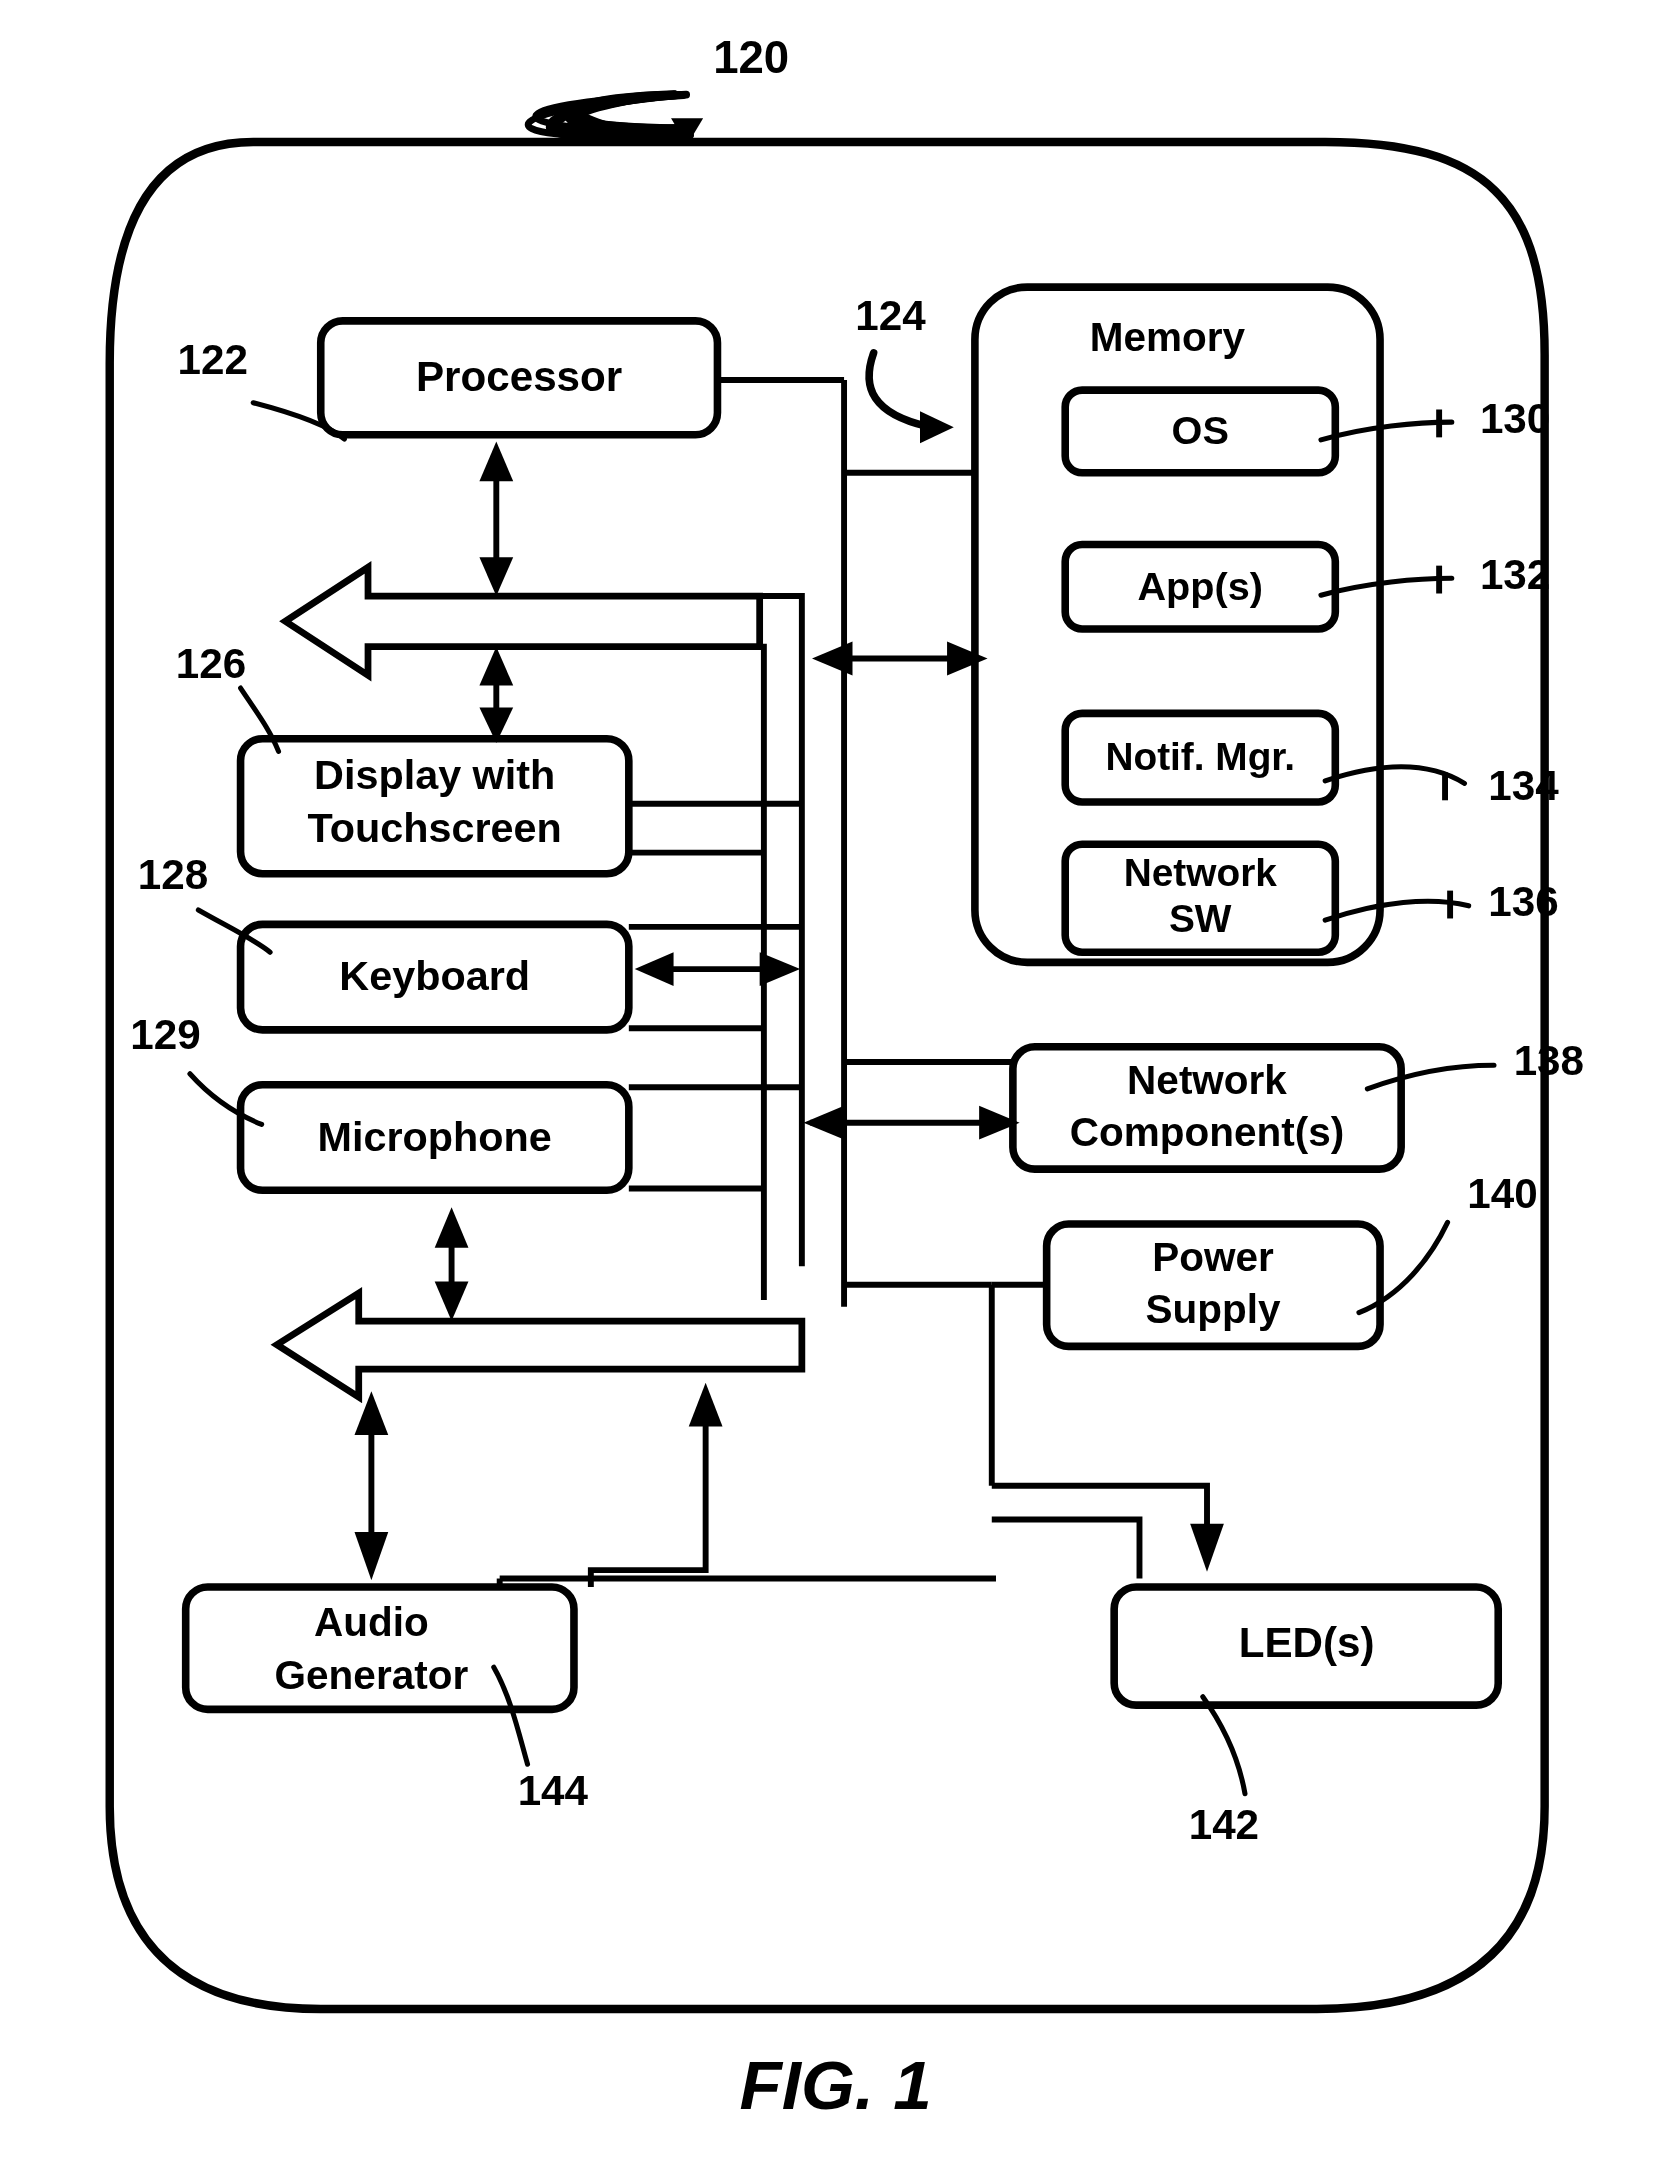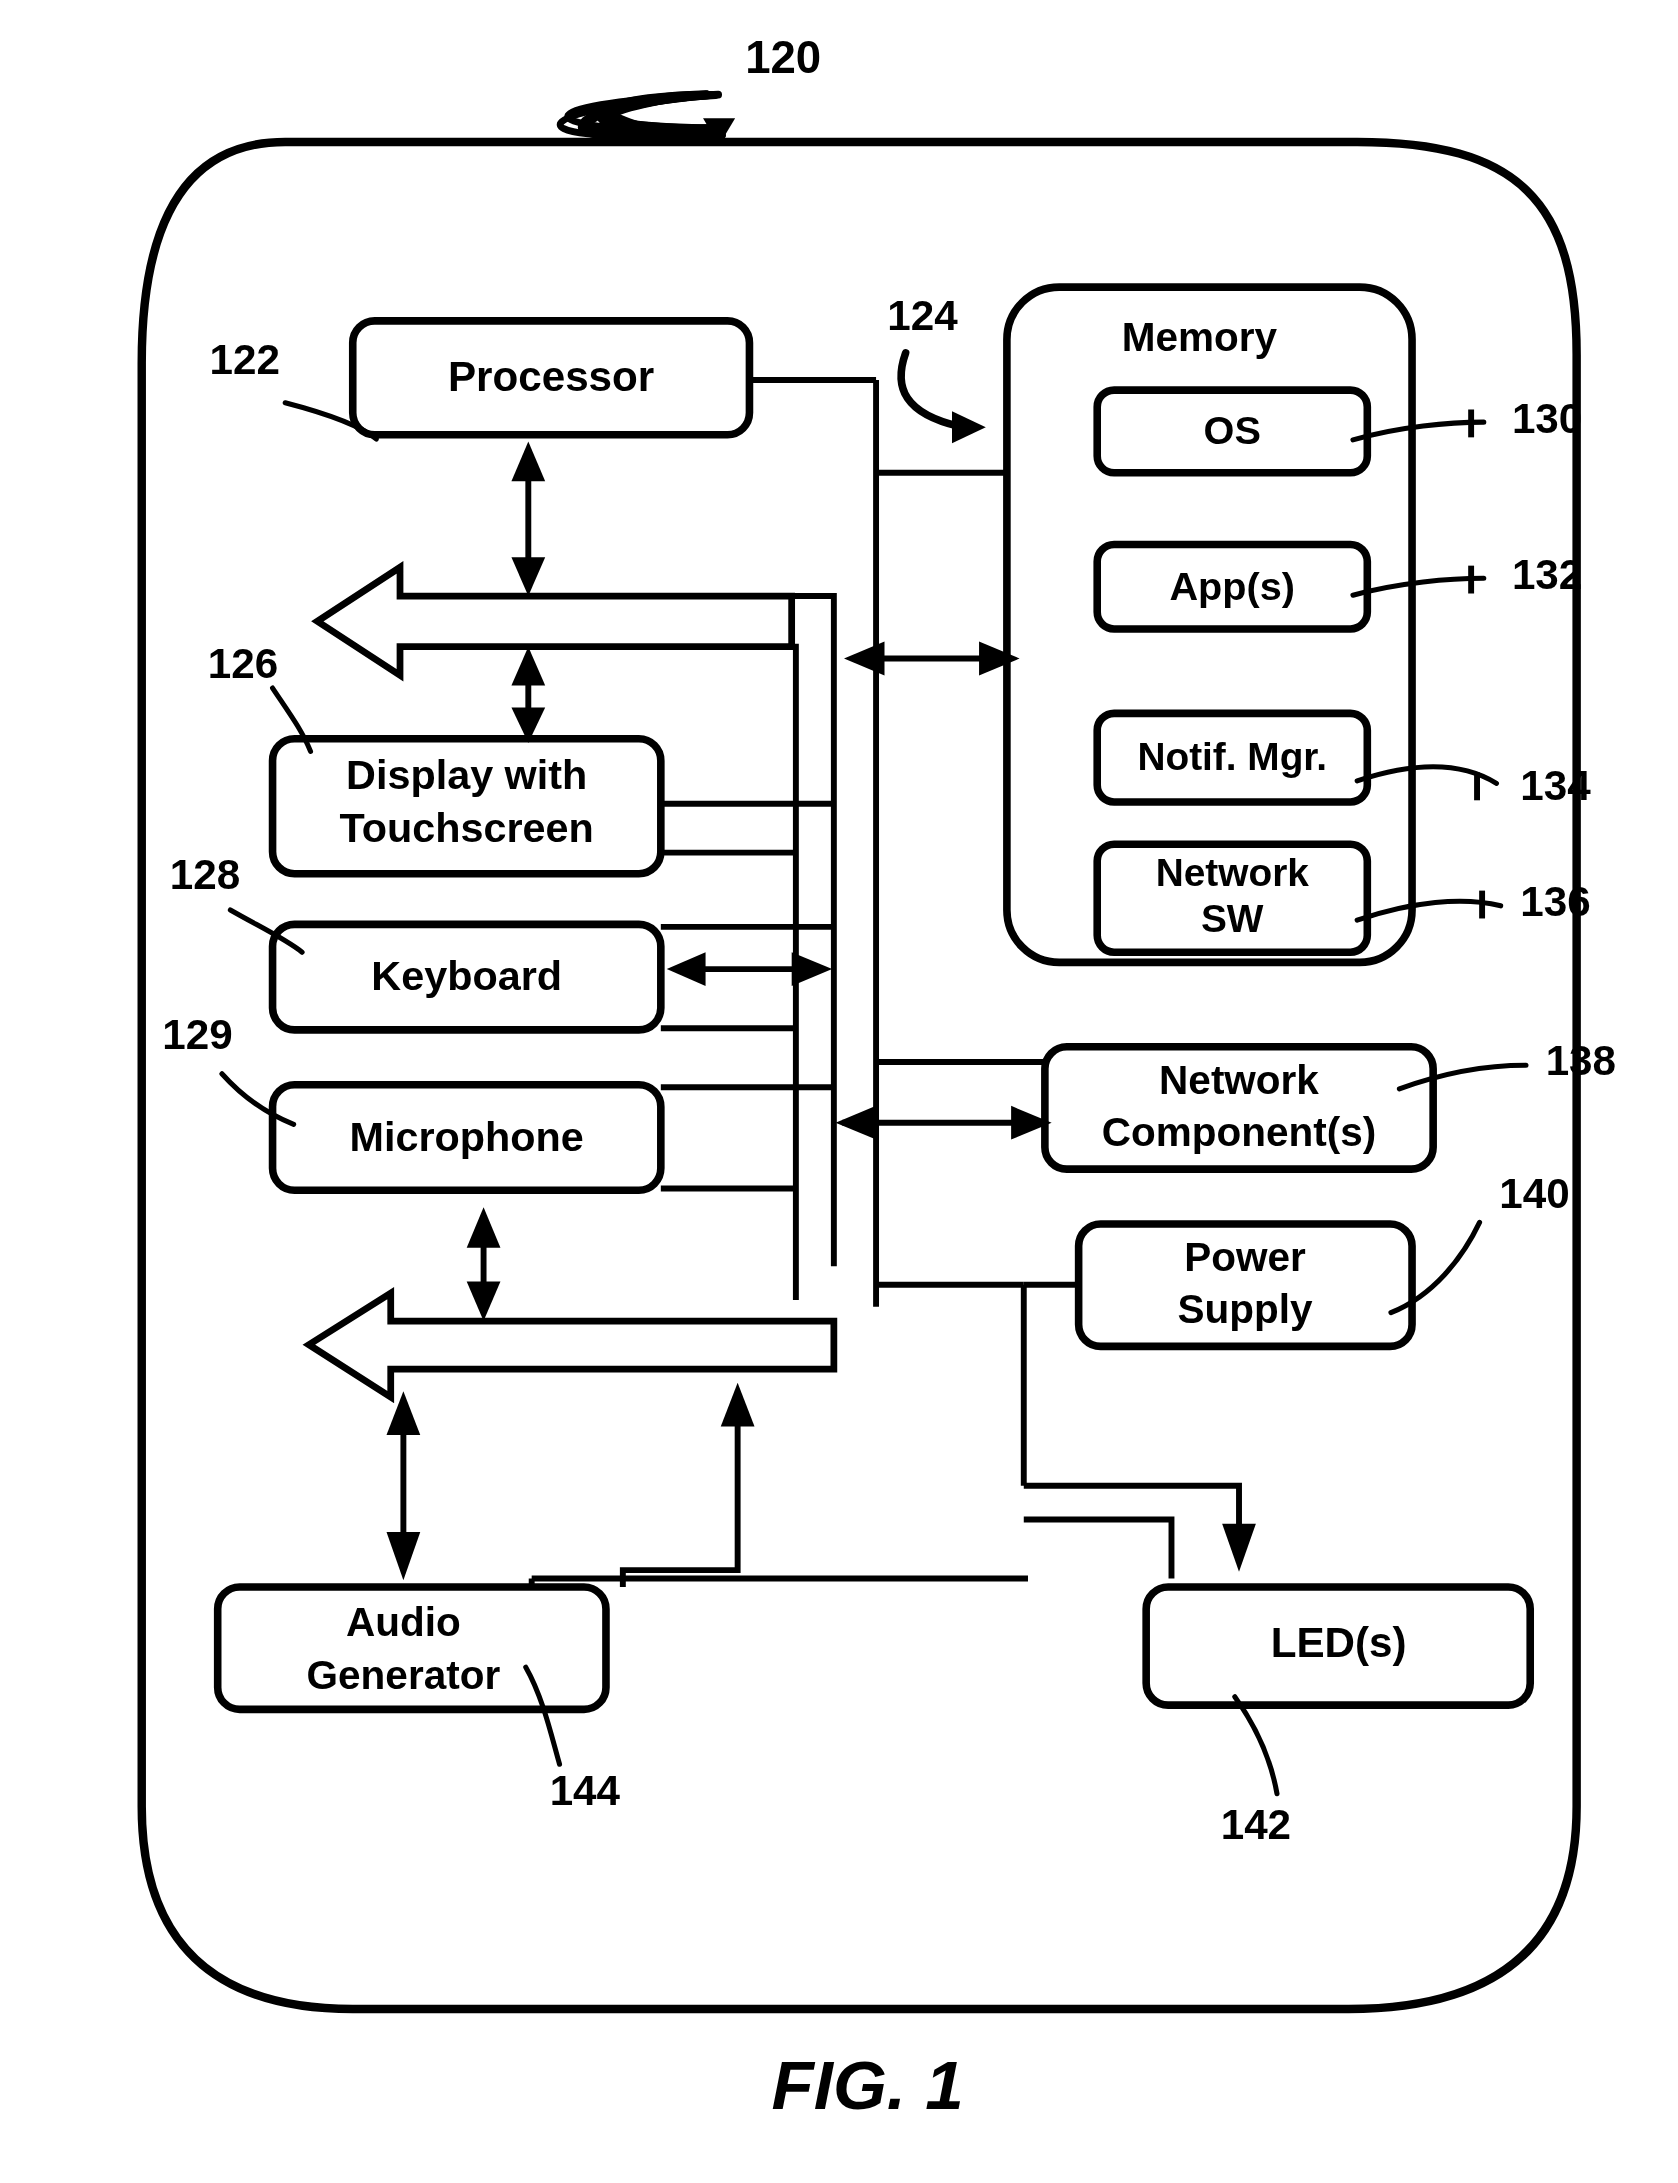--- a/index.html
+++ b/index.html
@@ -6,21 +6,21 @@
   body{
     width:1678px;height:2183px;
     font-family:"Liberation Sans", sans-serif;
     color:#000;
     overflow:hidden;
     position:relative;
   }
   #figure{
     position:absolute;
     left:0;top:0;
-    width:1417px;height:2183px;margin-left:32px;
+    width:1417px;height:2183px;
   }
   svg#fig-svg{display:block;width:1678px;height:2183px;}
 
   .box-label{
     font-weight:bold;
     text-anchor:middle;
     dominant-baseline:middle;
     font-family:"Liberation Sans", sans-serif;
   }
   .ref-num{

